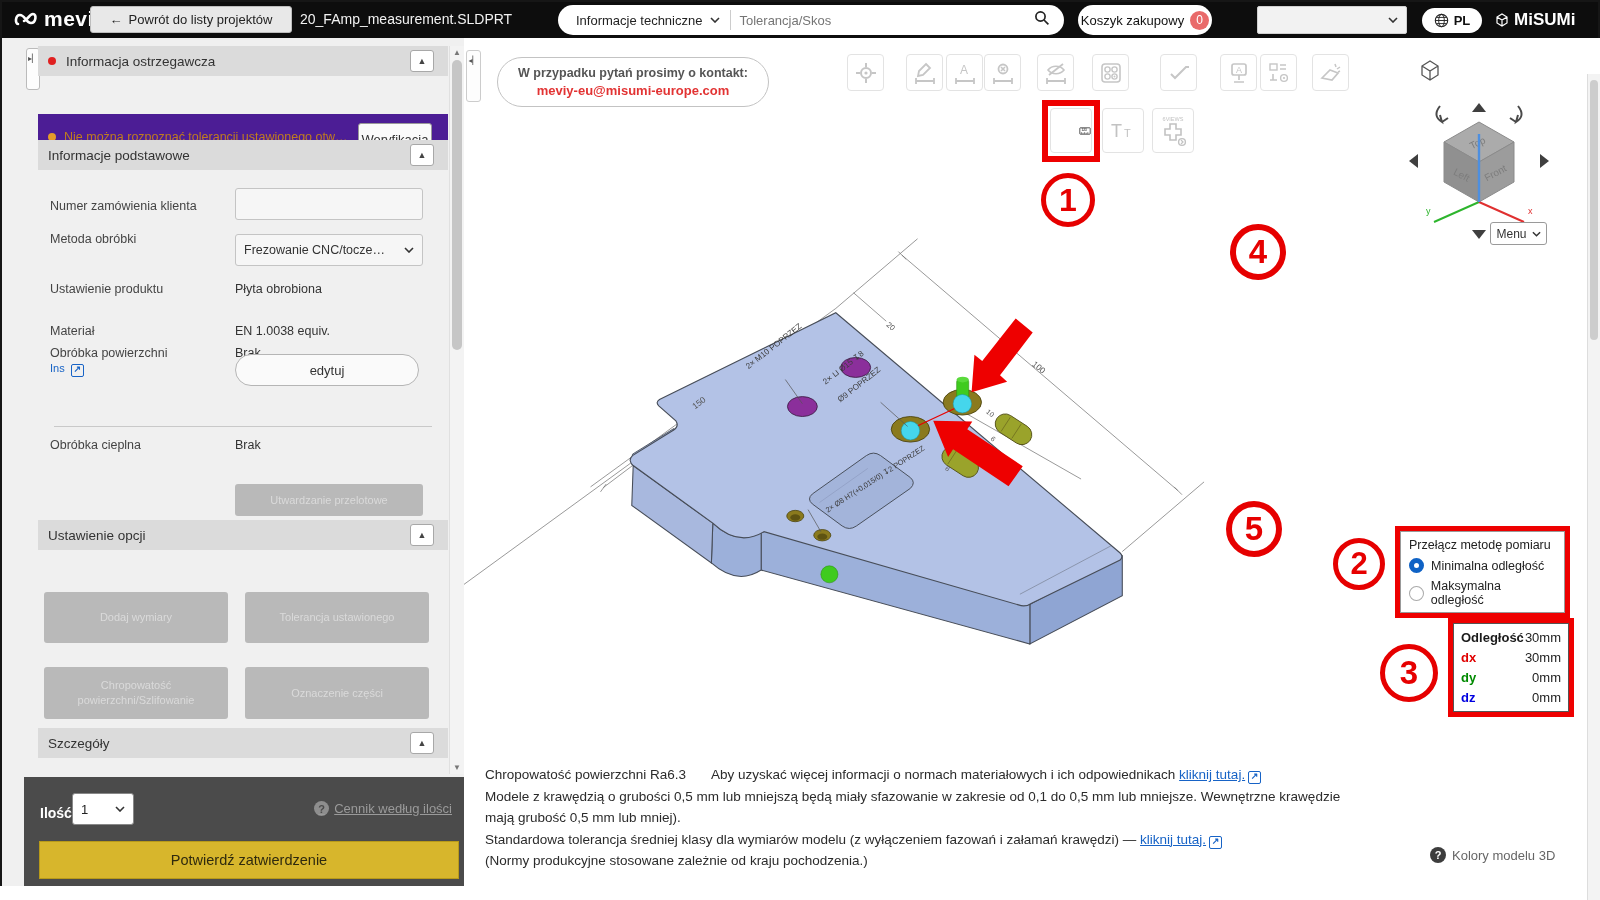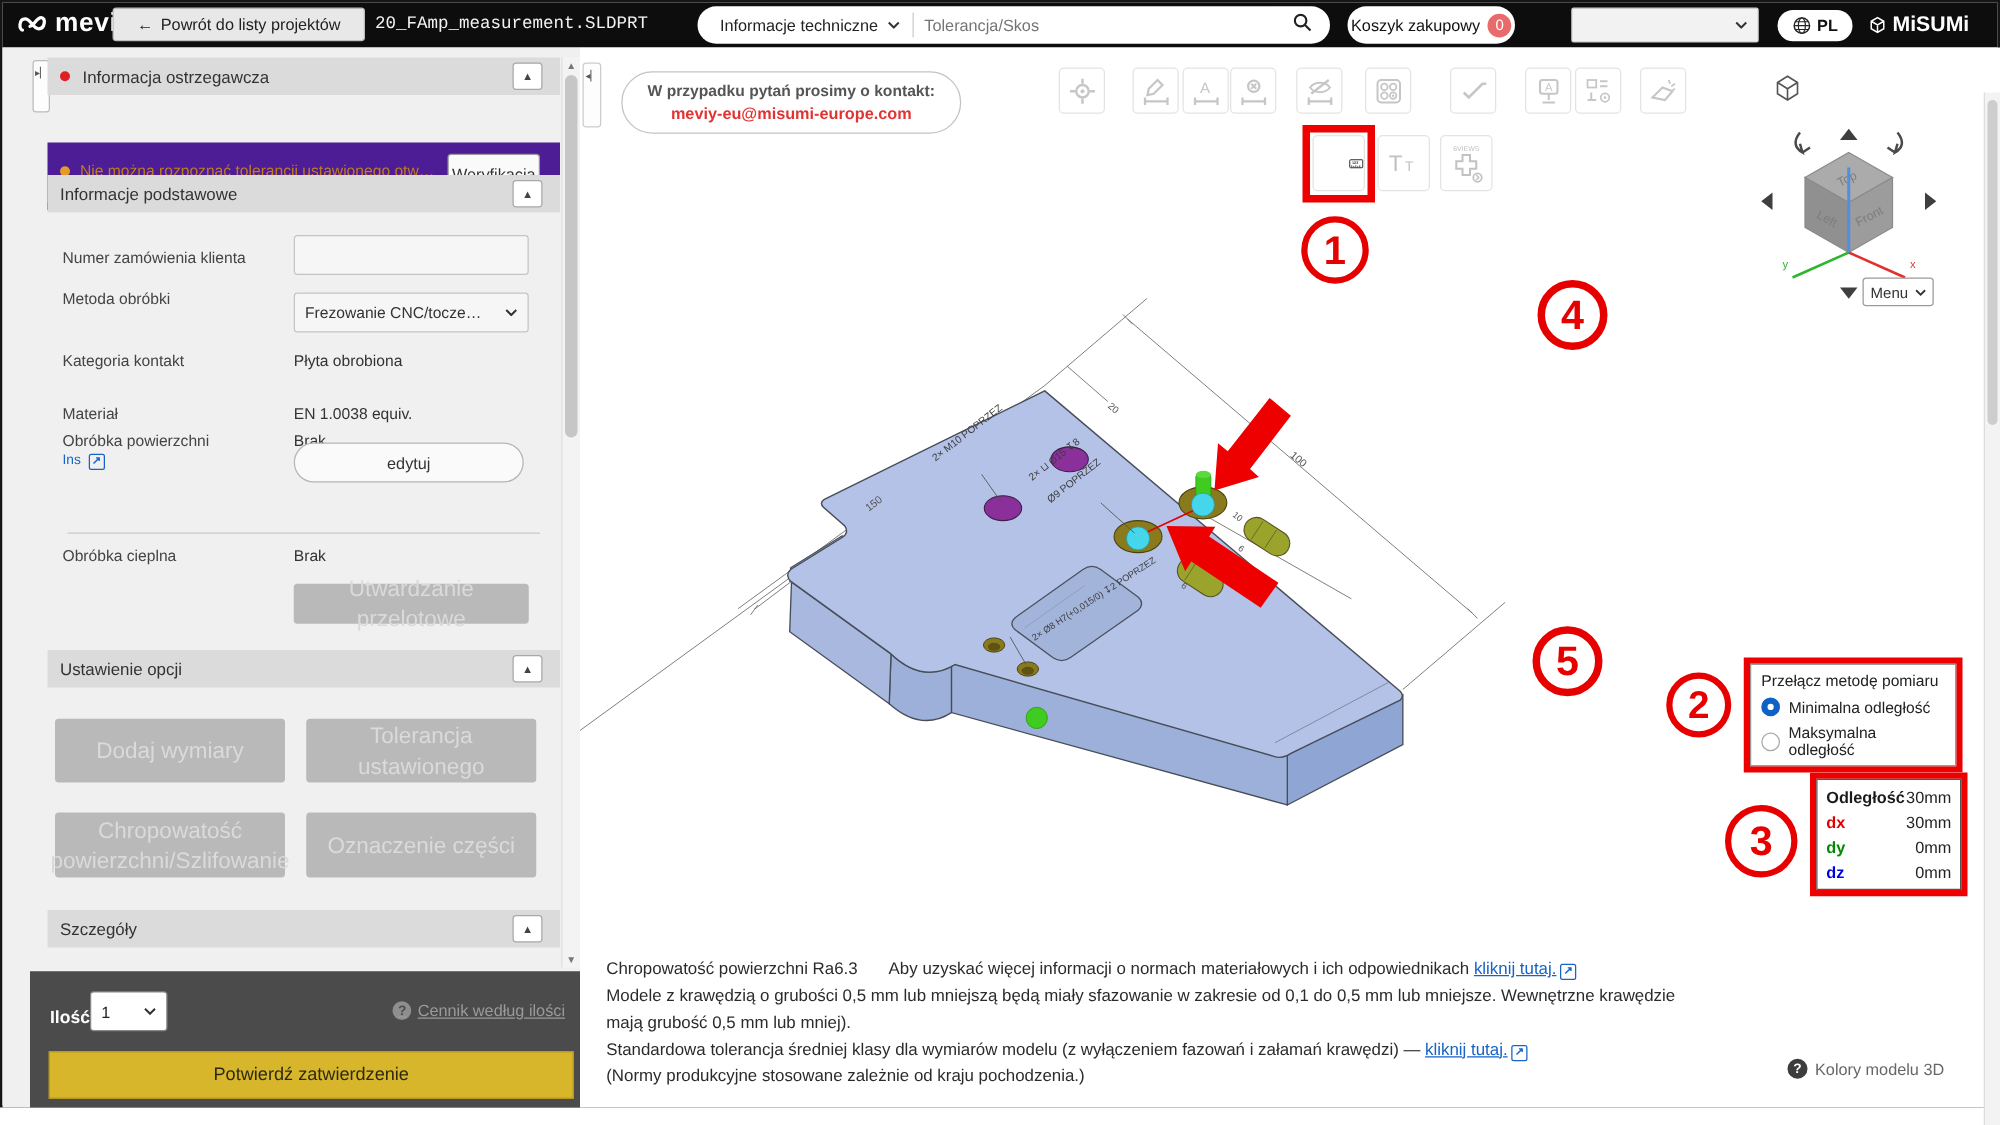--- a/index.html
+++ b/index.html
@@ -3,21 +3,21 @@
 <meta charset="utf-8">
 <style>
   html,body{margin:0;padding:0;background:#fff;}
   body{font-family:"Liberation Sans",sans-serif;width:1600px;height:900px;position:relative;overflow:hidden;}
   .app{position:absolute;left:0;top:0;width:1600px;height:886px;border:2px solid #161616;box-sizing:border-box;background:#fff;}
   
   .topbar{position:absolute;left:0;top:0;width:100%;height:36px;background:#0d0d0d;color:#fff;}
   .brand{position:absolute;left:12px;top:5px;font-size:21px;font-weight:bold;letter-spacing:.5px;display:flex;align-items:center;gap:4px;}
   .brand svg{display:block}
   .back-btn{position:absolute;left:88px;top:4px;width:202px;height:27px;background:#e8e8e8;border:1px solid #bdbdbd;border-radius:3px;color:#222;font-size:13px;display:flex;align-items:center;justify-content:center;gap:6px;cursor:pointer;box-sizing:border-box;}
-  .filename{position:absolute;left:298px;top:9px;font-size:14px;color:#f2f2f2;font-family:Liberation Mono, monospace;}
+  .filename{position:absolute;left:298px;top:9px;font-size:14px;color:#f2f2f2;}
   .searchpill{position:absolute;left:556px;top:3px;width:506px;height:30px;background:#fff;border-radius:15px;display:flex;align-items:center;color:#222;box-sizing:border-box;}
   .searchpill .cat{padding:0 10px 0 18px;font-size:13px;display:flex;align-items:center;gap:8px;border-right:1px solid #ccc;height:20px;cursor:pointer;}
   .searchpill .query{flex:1;border:0;outline:0;font-size:13px;color:#888;padding:0 8px;font-family:"Liberation Sans",sans-serif;background:transparent;}
   .searchpill .mag{padding-right:14px;cursor:pointer;}
   .cartpill{position:absolute;left:1076px;top:3px;width:134px;height:30px;background:#fff;border-radius:15px;color:#111;font-size:13px;display:flex;align-items:center;justify-content:center;gap:6px;cursor:pointer;}
   .cartbadge{background:#e96a6a;color:#fff;border-radius:50%;width:19px;height:19px;font-size:12px;display:flex;align-items:center;justify-content:center;}
   .langdrop{position:absolute;left:1255px;top:4px;width:150px;height:28px;background:#f2f2f2;border:1px solid #d0d0d0;border-radius:2px;display:flex;align-items:center;justify-content:flex-end;padding-right:8px;color:#333;cursor:pointer;box-sizing:border-box;}
   .plpill{position:absolute;left:1420px;top:6px;width:60px;height:25px;background:#fff;border-radius:13px;color:#111;font-size:13px;font-weight:bold;display:flex;align-items:center;justify-content:center;gap:5px;cursor:pointer;}
   .misumi{position:absolute;left:1492px;top:8px;font-size:17px;font-weight:bold;color:#fff;display:flex;align-items:center;gap:4px;}
   
@@ -28,21 +28,21 @@
   .collapse-btn{position:absolute;right:14px;width:22px;height:20px;background:#fff;border:1px solid #a8a8a8;border-radius:3px;font-size:9px;color:#444;display:flex;align-items:center;justify-content:center;cursor:pointer;}
   .warn-row{position:absolute;left:36px;top:76px;width:410px;height:48px;background:#4c1d95;border-bottom:6px solid #15803d;}
   .warn-dot{width:8px;height:8px;border-radius:50%;display:inline-block;}
   .warn-text{position:absolute;left:26px;top:16px;font-size:12.5px;color:#c07d1f;width:300px;white-space:nowrap;overflow:hidden;}
   .verify-btn{position:absolute;right:16px;top:9px;width:72px;height:30px;background:#fafafa;border:1px solid #999;border-radius:3px;font-size:13px;color:#333;display:flex;align-items:center;justify-content:center;cursor:pointer;}
   .flabel{position:absolute;left:48px;font-size:12.5px;color:#444;}
   .fvalue{position:absolute;left:233px;font-size:12.5px;color:#333;}
   .finput{position:absolute;left:233px;width:188px;height:32px;background:#f6f6f6;border:1px solid #c4c4c4;border-radius:3px;box-sizing:border-box;font-size:13px;padding:0 8px;font-family:"Liberation Sans",sans-serif;}
   .fselect{position:absolute;left:233px;width:188px;height:32px;background:#f6f6f6;border:1px solid #c4c4c4;border-radius:3px;box-sizing:border-box;font-size:12.5px;color:#333;display:flex;align-items:center;justify-content:space-between;padding:0 8px;cursor:pointer;}
   .btn-light{position:absolute;background:#fafafa;border:1px solid #b5b5b5;border-radius:3px;font-size:13px;color:#333;display:flex;align-items:center;justify-content:center;cursor:pointer;box-sizing:border-box;}
-  .btn-disabled{position:absolute;background:#b9b9b9;border:0;border-radius:3px;font-size:18px;color:#dadada;display:flex;align-items:center;justify-content:center;text-align:center;line-height:1.35;box-sizing:border-box;cursor:default;}
+  .btn-disabled{position:absolute;background:#b9b9b9;border:0;border-radius:3px;font-size:11px;color:#dadada;display:flex;align-items:center;justify-content:center;text-align:center;line-height:1.35;box-sizing:border-box;cursor:default;margin-top:17px;}
   .divider{position:absolute;left:52px;width:378px;border-top:1px solid #c9c9c9;}
   .ins-link{position:absolute;left:48px;font-size:11px;color:#1763c6;cursor:pointer;}
   .side-scroll{position:absolute;left:447px;top:8px;width:14px;height:728px;background:#f3f3f3;border-left:1px solid #e0e0e0;}
   .side-scroll .thumb{position:absolute;left:2px;top:14px;width:10px;height:290px;background:#c6c6c6;border-radius:5px;}
   .scroll-arrow{position:absolute;left:0;width:14px;font-size:8px;color:#777;text-align:center;cursor:pointer;}
   .side-footer{position:absolute;left:22px;top:739px;width:440px;height:109px;background:#4b4b4b;}
   .qty-label{position:absolute;left:16px;top:28px;color:#fff;font-size:14px;font-weight:bold;}
   .qty-select{position:absolute;left:48px;top:16px;width:62px;height:32px;background:#fff;border:1px solid #888;border-radius:3px;font-size:13px;color:#222;display:flex;align-items:center;justify-content:space-between;padding:0 8px;box-sizing:border-box;cursor:pointer;}
   .pricing-link{position:absolute;right:12px;top:24px;color:#9a9a9a;font-size:13px;text-decoration:underline;cursor:pointer;display:flex;gap:5px;align-items:center;}
   .qmark{width:15px;height:15px;border-radius:50%;background:#8e8e8e;color:#4b4b4b;font-size:11px;font-weight:bold;display:inline-flex;align-items:center;justify-content:center;text-decoration:none;}
@@ -161,21 +161,21 @@
 
     <span class="flabel" style="top:161px;">Numer zamówienia klienta</span>
     <input class="finput" style="top: 150px;" value="">
     <span class="flabel" style="top:194px;">Metoda obróbki</span>
     <div class="fselect" style="top:196px;">
       <span>Frezowanie CNC/tocze…</span>
       <svg width="10" height="6" viewBox="0 0 10 6">
           <path d="M1 1l4 4 4-4" stroke="#333" stroke-width="1.6" fill="none"></path>
         </svg>
     </div>
-    <span class="flabel" style="top:244px;">Kategoria kontakt</span>
+    <span class="flabel" style="top:244px;">Ustawienie produktu</span>
     <span class="fvalue" style="top:244px;">Płyta obrobiona</span>
     <span class="flabel" style="top:286px;">Materiał</span>
     <span class="fvalue" style="top:286px;">EN 1.0038 equiv.</span>
     <span class="flabel" style="top:308px;">Obróbka powierzchni</span>
     <span class="fvalue" style="top:308px;">Brak</span>
     <span class="ins-link" style="top:324px;"><span>Ins</span> <span class="extlink">↗</span></span>
     <div class="btn-light" style="left:233px;top:316px;width:184px;height:32px;border-radius:16px;">edytuj</div>
     <div class="divider" style="top:388px;"></div>
     <span class="flabel" style="top:400px;">Obróbka cieplna</span>
     <span class="fvalue" style="top:400px;">Brak</span>

